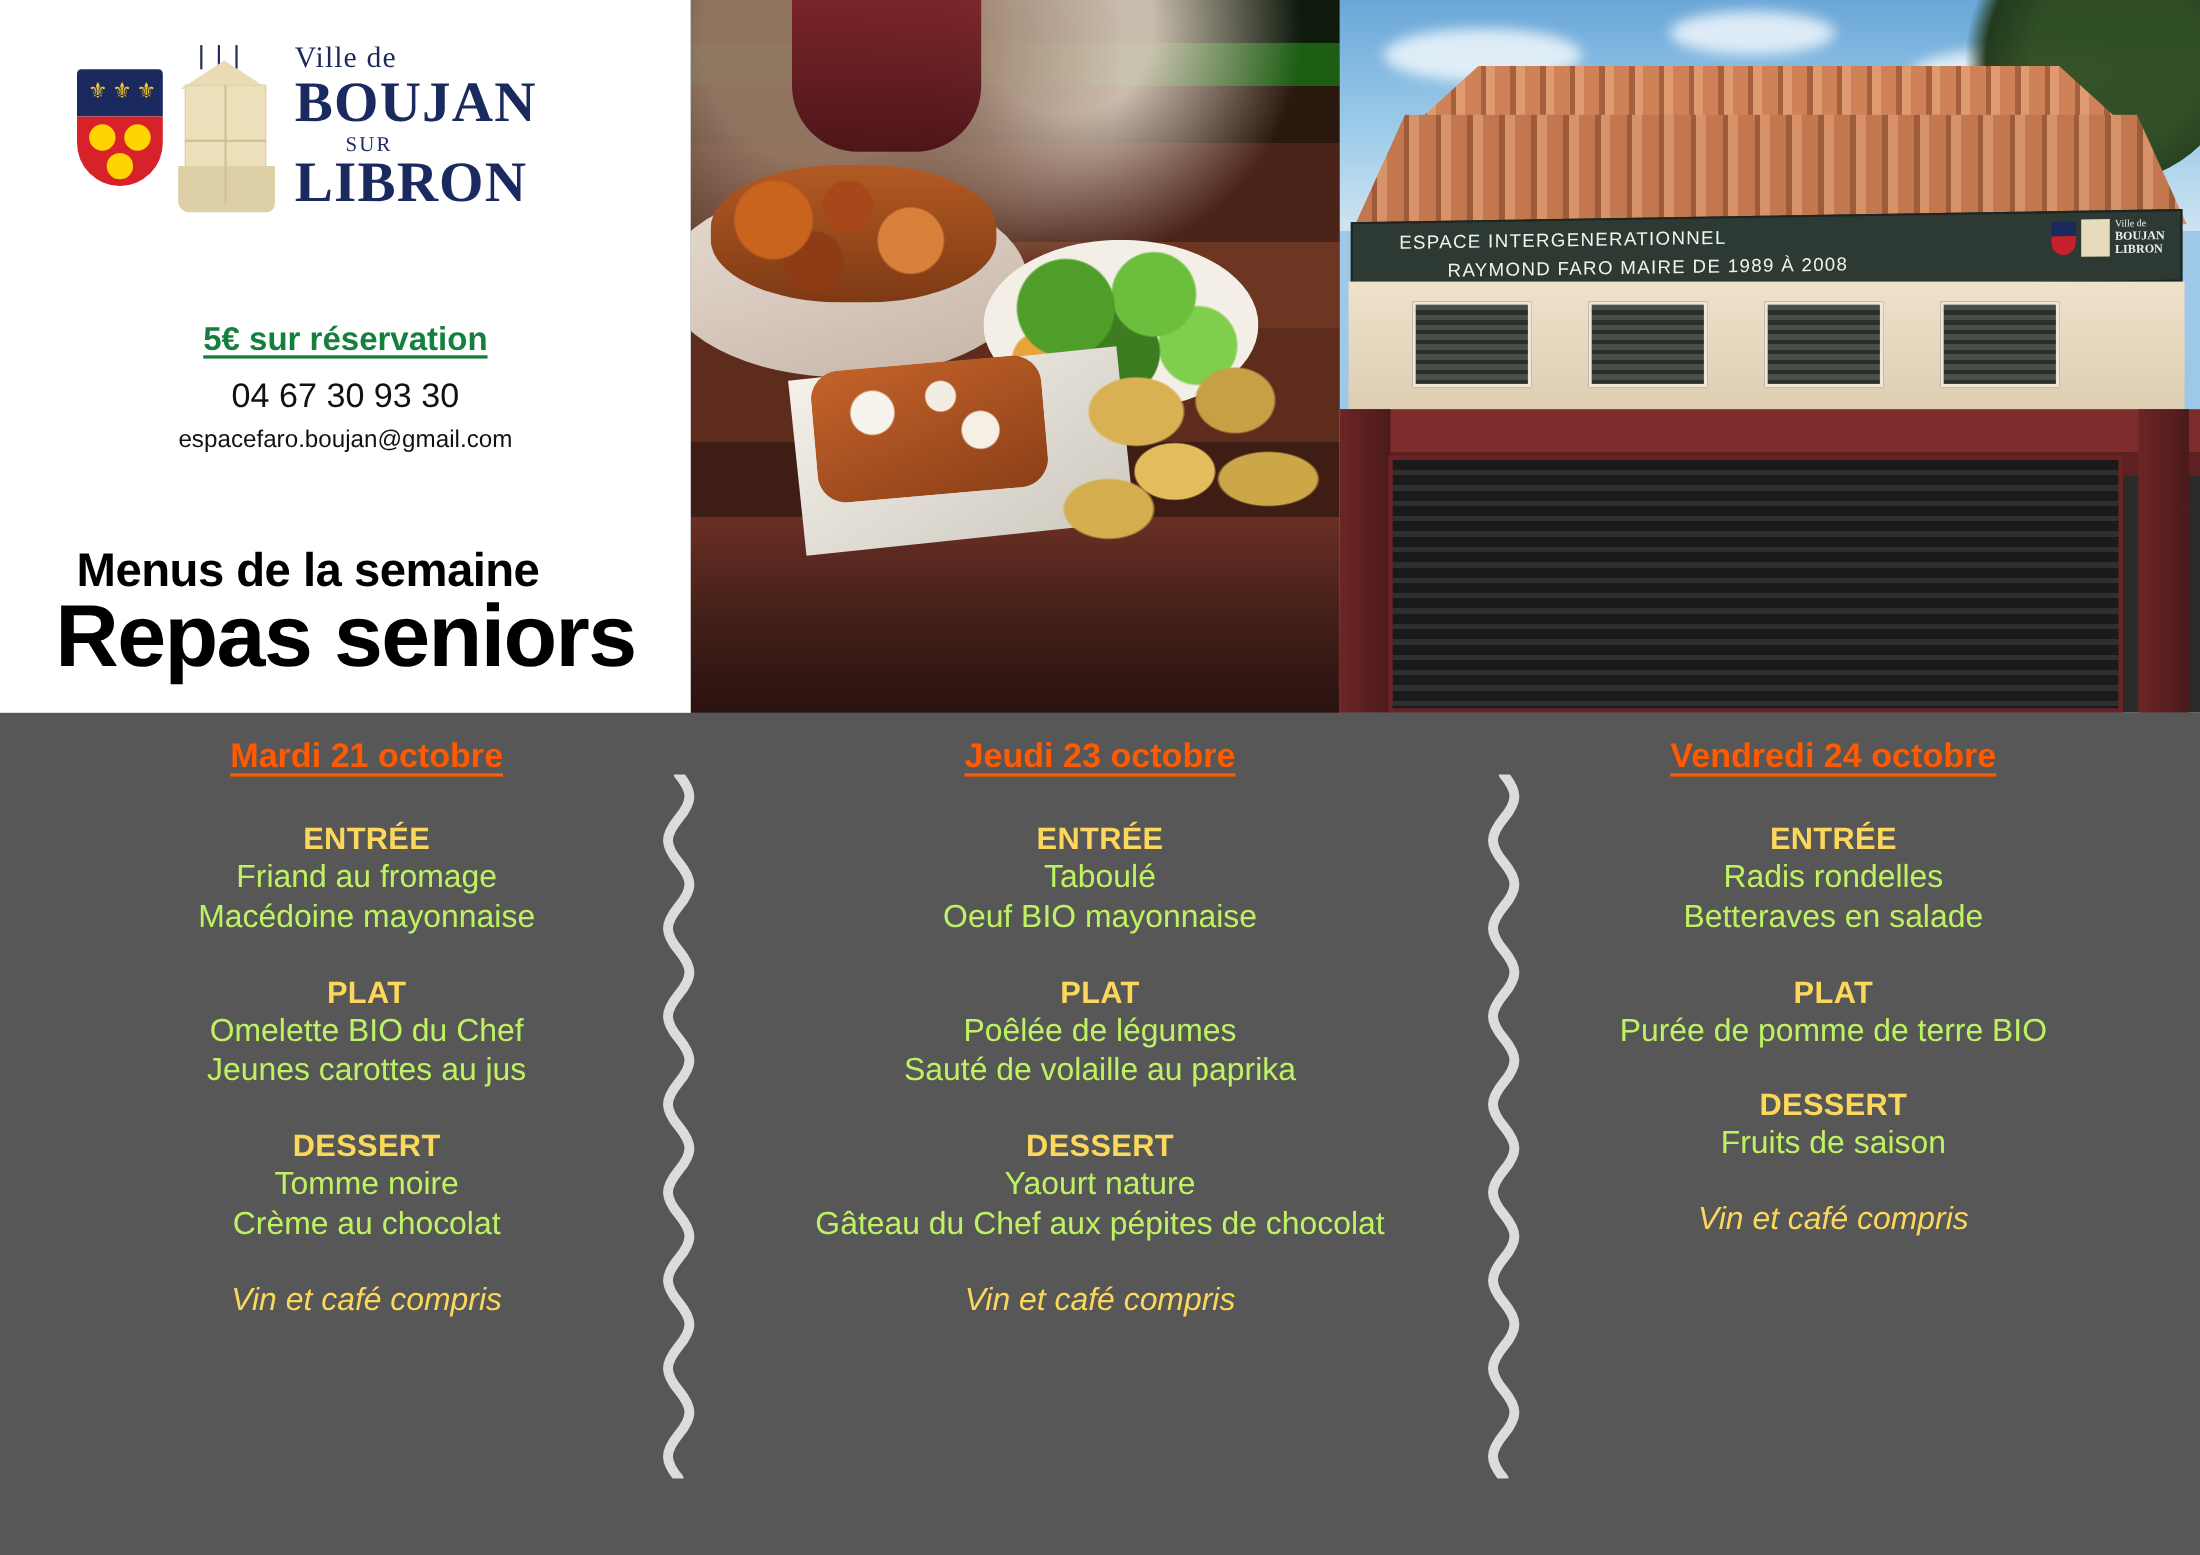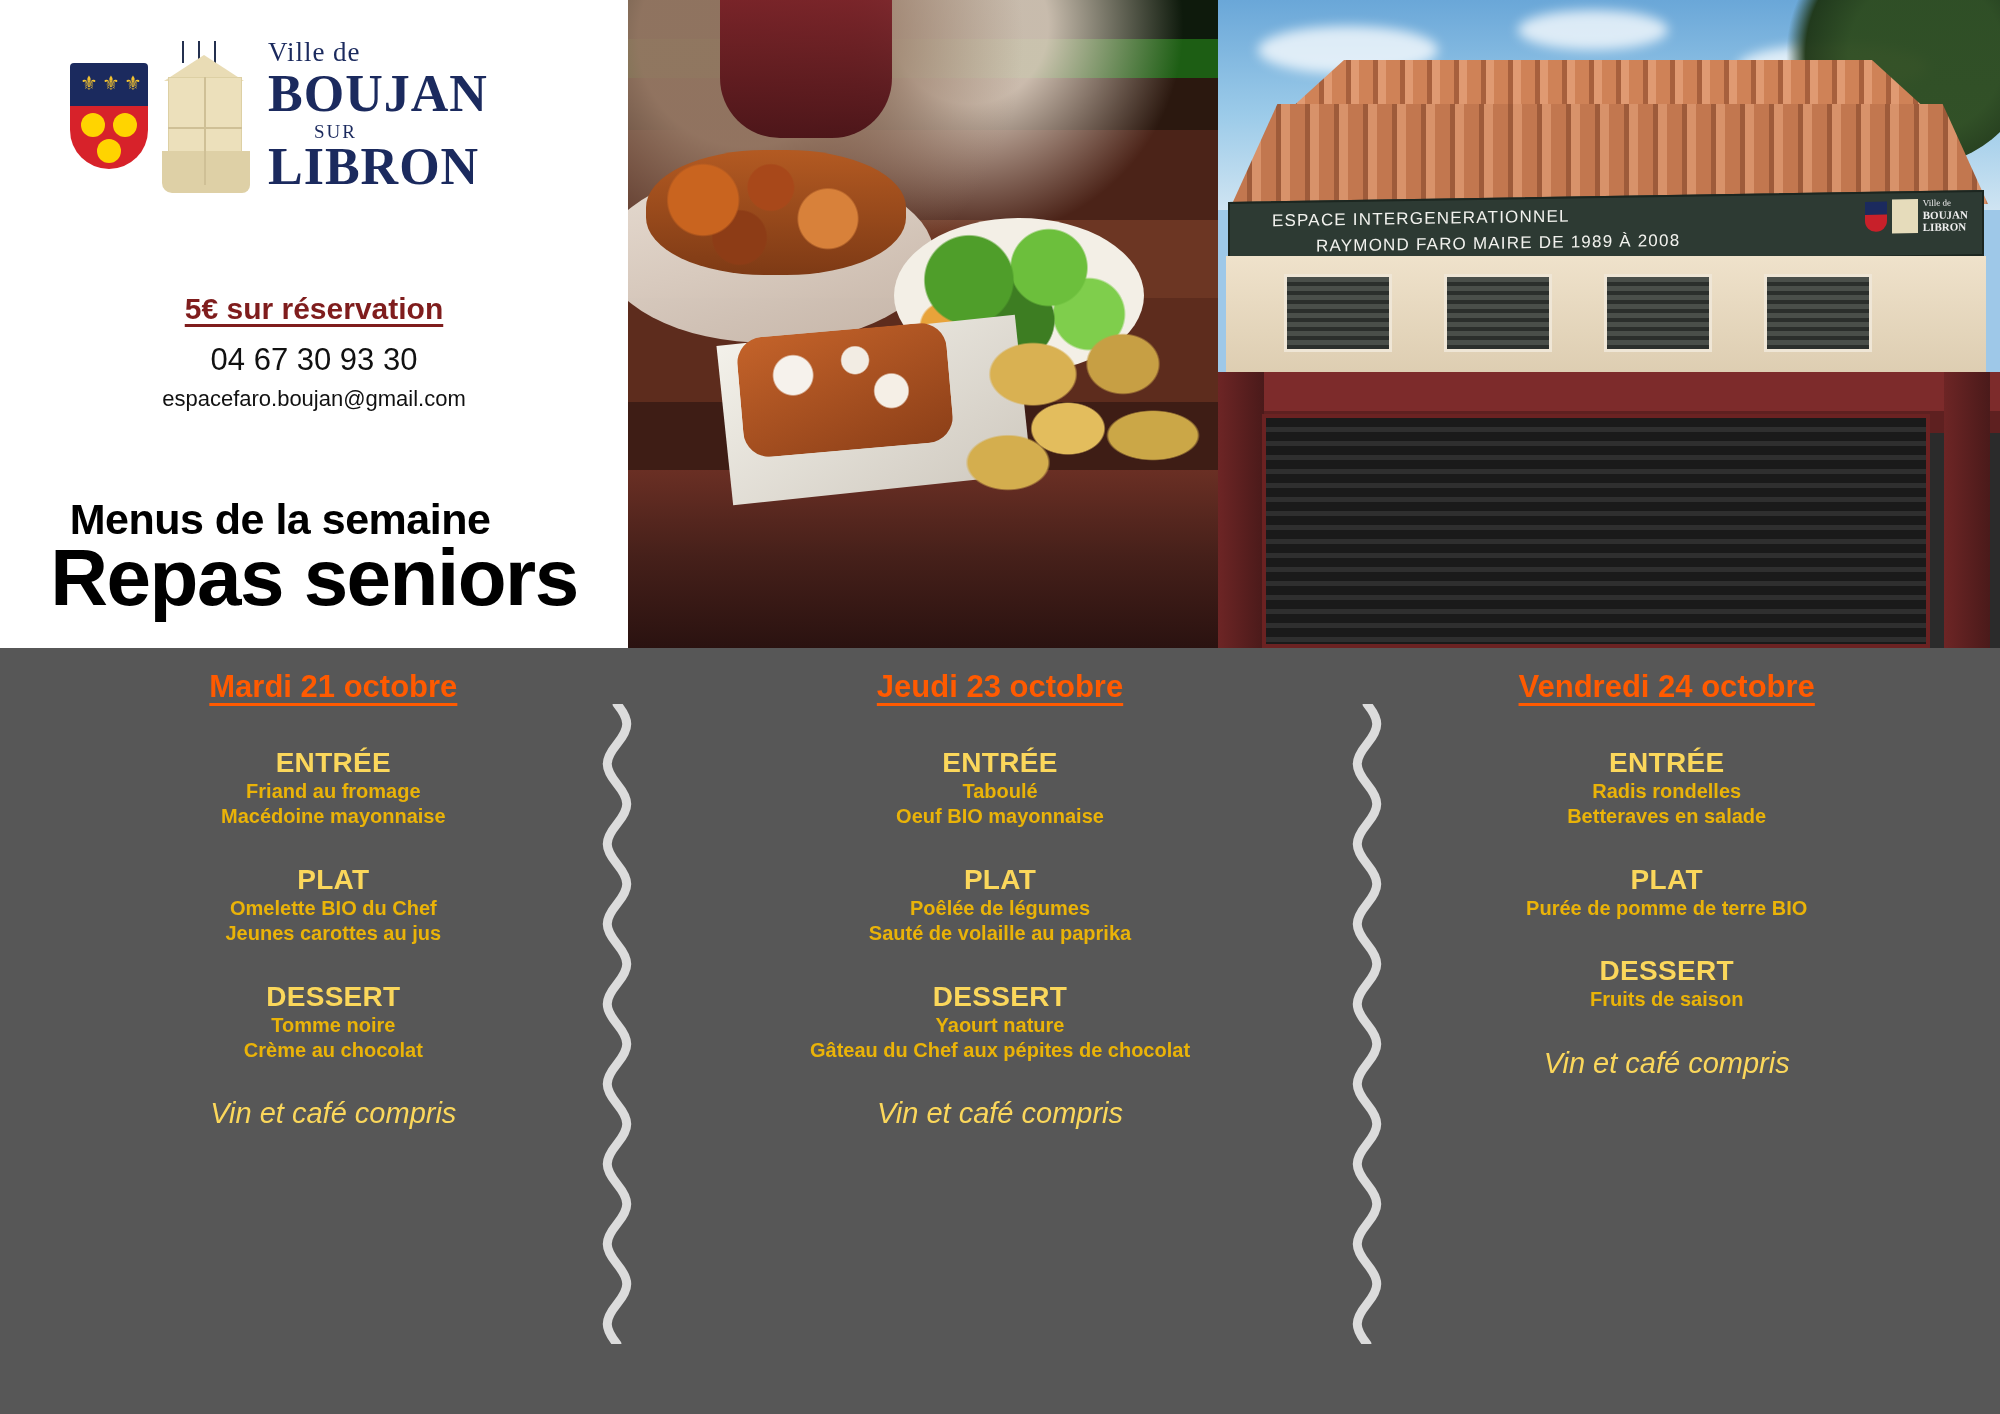--- a/index.html
+++ b/index.html
@@ -45,21 +45,21 @@
   .antenna { position:absolute; background:#24304f; width:2px; height:22px; top:0; }
   .logo-text { margin-left:6px; color:#1b2a5e; line-height:1; }
   .lt-ville { font-size:27px; font-family:"Liberation Serif", serif; letter-spacing:1px; }
   .lt-boujan { font-size:52px; font-weight:bold; font-family:"Liberation Serif", serif; letter-spacing:1px; margin-top:2px; }
   .lt-sur { font-size:19px; font-family:"Liberation Serif", serif; letter-spacing:2px; margin:2px 0 0 46px; }
   .lt-libron { font-size:52px; font-weight:bold; font-family:"Liberation Serif", serif; letter-spacing:1px; }
 
   
   .resa { position:absolute; left:0; top:292px; width:628px; text-align:center; }
   .resa-price {
-    color:#7f1d1d; font-size:30px; font-weight:bold;
+    color:#15803d; font-size:30px; font-weight:bold;
     text-decoration:underline; text-underline-offset:5px;
   }
   .resa-phone { color:#111; font-size:31px; margin-top:16px; }
   .resa-mail { color:#111; font-size:22px; margin-top:8px; }
 
   
   .head-small {
     position:absolute; left:0; top:495px; width:560px; text-align:center;
     font-size:43px; font-weight:bold; color:#000; letter-spacing:-0.5px;
   }
@@ -195,21 +195,21 @@
   }
   .cols { position:absolute; inset:0; display:flex; }
   .col { flex:1 1 33.333%; position:relative; padding-top:12px; text-align:center; }
   .day-title {
     color:#ff5a00; font-size:31px; font-weight:bold;
     text-decoration:underline; text-underline-offset:6px; text-decoration-thickness:3px;
     padding-top:9px;
   }
   .course { margin-top:0; }
   .course-name { color:#fbd75b; font-size:28px; font-weight:bold; letter-spacing:.3px; }
-  .dish { color:#eab308; font-size:20px; font-weight:bold; line-height:1.27; }
+  .dish { color:#bef264; font-size:29px; font-weight:normal; line-height:1.27; }
   .sp-1 { height:42px; }
   .sp-2 { height:34px; }
   .incl { color:#fbd75b; font-size:29px; font-weight:normal; font-style:italic; }
 
   
   .wave { position:absolute; top:56px; width:34px; height:640px; }
   .wave.w1 { left:600px; }
   .wave.w2 { left:1350px; }
 </style>
 </head>

